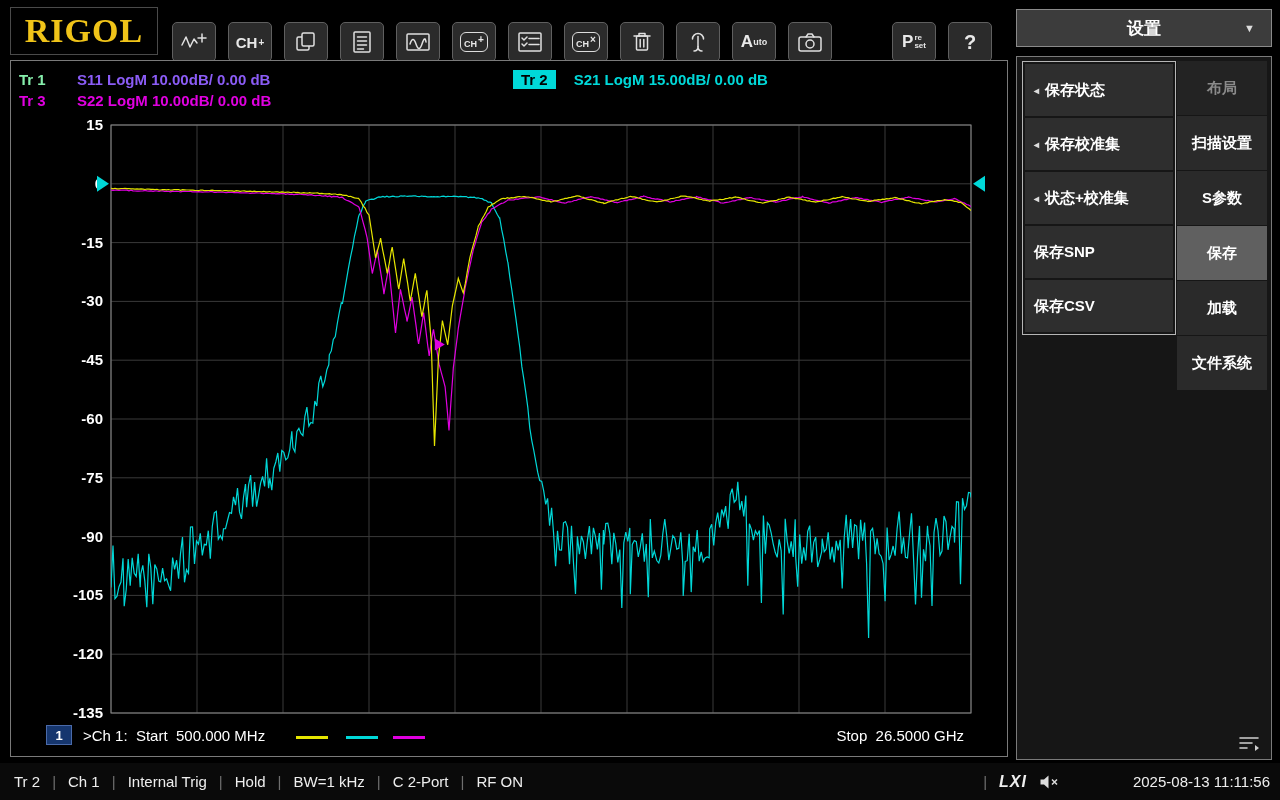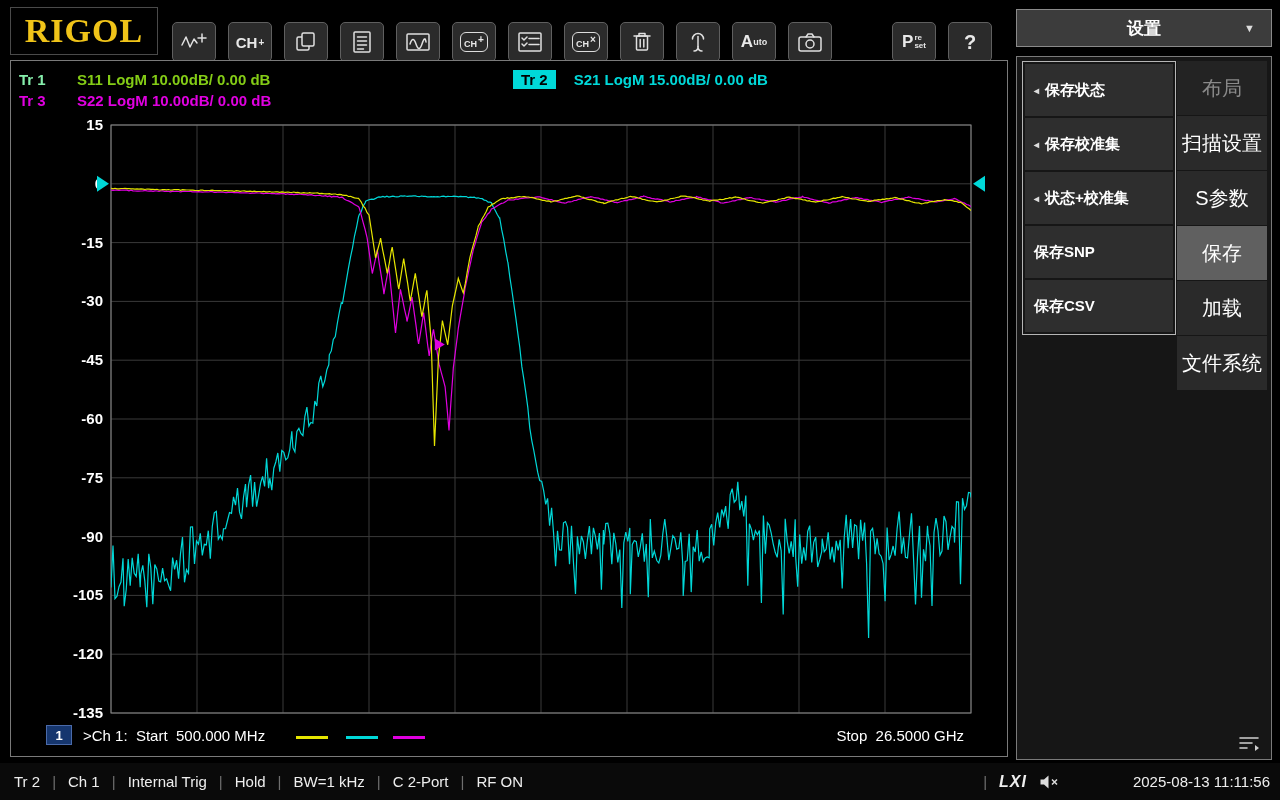--- a/index.html
+++ b/index.html
@@ -49,21 +49,21 @@
 
   
   .menu-panel{position:absolute;left:1016px;top:56px;width:256px;height:704px;background:#161616;border:1px solid #7a7a7a;box-sizing:border-box;}
   .menu-left{position:absolute;left:5px;top:4px;width:154px;border:1px solid #b5b5b5;padding:2px;box-sizing:border-box;
         display:flex;flex-direction:column;gap:2px;}
   .menu-item{height:52px;background:#2e2e2e;color:#fff;font-size:15px;font-weight:bold;display:flex;align-items:center;
         padding-left:9px;gap:6px;box-sizing:border-box;}
   .menu-item.focused{border:2px solid #e0e0e0;}
   .menu-item .arrow{font-size:10px;color:#ddd;}
   .menu-tabs{position:absolute;right:4px;top:4px;width:90px;display:flex;flex-direction:column;gap:1px;}
-  .menu-tab{height:54px;background:#2a2a2a;color:#fff;font-size:20px;font-weight:normal;display:flex;align-items:center;justify-content:center;}
+  .menu-tab{height:54px;background:#2a2a2a;color:#fff;font-size:15px;font-weight:bold;display:flex;align-items:center;justify-content:center;}
   .menu-tab.active{background:#606060;}
   .menu-tab.disabled{color:#8a8a8a;background:#232323;}
   .menu-collapse{position:absolute;right:8px;bottom:6px;width:28px;height:20px;display:flex;align-items:center;justify-content:center;}
   .menu-collapse svg{stroke:#cfcfcf;fill:none;stroke-width:1.6;stroke-linecap:round;}
 
   
   .statusbar{position:absolute;left:0;top:763px;width:1280px;height:37px;background:#0a0a0a;display:flex;align-items:center;color:#eee;font-size:15px;}
   .sb-left{display:flex;align-items:center;gap:12px;padding-left:14px;}
   .sb-sep{color:#6f6f6f;}
   .sb-right{position:absolute;right:10px;display:flex;align-items:center;gap:12px;}
@@ -205,21 +205,21 @@
         <path d="M100.0 526.5 L102.0 484.6 L104.0 537.6 L106.0 535.2 L108.0 525.7 L110.0 521.1 L112.0 497.3 L113.2 545.3 L115.2 528.8 L117.2 498.0 L119.2 524.7 L121.2 496.9 L123.2 512.3 L125.2 515.4 L127.2 492.9 L129.2 526.3 L129.8 512.8 L131.8 504.3 L133.8 519.8 L135.8 546.2 L137.8 492.8 L139.8 506.6 L141.8 543.1 L143.8 503.6 L145.8 507.9 L147.8 520.0 L149.6 520.8 L151.6 507.2 L153.6 519.7 L155.6 517.9 L157.6 524.2 L159.6 529.8 L161.6 496.5 L163.6 508.3 L165.6 499.2 L167.6 517.8 L169.5 492.8 L171.5 476.1 L173.5 521.3 L175.5 508.6 L177.5 512.3 L179.5 466.0 L181.5 465.9 L183.5 503.0 L185.5 480.0 L187.5 483.1 L189.3 472.4 L191.3 494.4 L193.3 483.3 L195.3 483.9 L197.3 469.7 L199.3 497.6 L201.3 465.3 L203.3 451.8 L205.3 450.3 L207.3 478.1 L209.3 474.5 L211.3 478.5 L212.5 467.7 L214.5 467.6 L216.5 459.5 L218.5 451.5 L220.5 452.4 L222.5 435.9 L224.5 444.2 L226.5 427.0 L228.5 450.9 L230.5 457.9 L232.5 436.2 L234.5 423.1 L235.6 446.2 L237.6 424.0 L239.6 414.1 L241.6 445.8 L243.6 421.1 L245.6 445.7 L247.6 434.3 L249.6 422.2 L251.6 415.4 L253.6 425.4 L255.6 397.2 L257.6 427.3 L258.8 417.2 L260.8 429.1 L262.8 407.2 L264.8 401.0 L266.8 392.0 L268.8 410.6 L270.8 389.5 L272.8 391.3 L274.8 398.9 L276.8 396.8 L278.8 388.3 L280.8 370.2 L281.9 386.7 L283.9 390.9 L285.9 370.5 L287.9 367.4 L289.9 372.4 L291.9 374.6 L293.9 355.3 L295.9 346.1 L297.9 365.1 L299.9 361.5 L301.8 362.2 L303.8 340.1 L305.8 344.9 L307.8 322.1 L309.8 314.9 L311.8 325.6 L313.8 319.8 L315.8 308.9 L317.8 303.8 L318.3 293.8 L320.3 289.9 L322.3 278.4 L324.3 275.5 L326.3 262.5 L328.3 251.5 L330.3 241.7 L331.5 242.4 L333.5 230.1 L335.5 218.7 L337.5 206.8 L339.5 196.1 L341.5 186.8 L343.5 175.0 L345.5 166.5 L347.5 155.9 L348.1 154.0 L350.1 150.9 L352.1 145.1 L354.1 142.0 L354.7 140.1 L356.7 139.3 L358.7 138.5 L360.7 138.1 L362.7 138.3 L364.7 137.4 L366.7 136.3 L367.9 135.9 L369.9 136.1 L371.9 135.5 L373.9 136.1 L375.9 135.2 L377.9 136.1 L379.9 135.6 L381.9 135.2 L383.9 135.6 L385.9 135.8 L387.9 135.6 L389.9 134.8 L391.9 135.2 L393.9 134.8 L394.4 135.0 L396.4 135.3 L398.4 135.2 L400.4 135.1 L402.4 134.9 L404.4 134.9 L406.4 135.5 L408.4 135.7 L410.4 135.0 L412.4 135.3 L414.4 135.3 L416.4 135.8 L418.4 135.8 L420.4 135.6 L420.8 135.8 L422.8 135.6 L424.8 135.8 L426.8 135.6 L428.8 136.0 L430.8 135.3 L432.8 135.2 L434.8 135.8 L436.8 135.3 L438.8 135.5 L440.8 135.5 L442.8 135.2 L444.8 135.4 L446.8 135.7 L447.3 135.8 L449.3 135.3 L451.3 135.7 L453.3 135.6 L455.3 135.5 L457.3 136.7 L459.3 136.2 L461.3 136.4 L463.3 136.1 L465.3 137.2 L467.2 136.8 L469.2 137.5 L471.2 137.7 L473.2 139.1 L475.2 139.5 L477.2 141.1 L479.2 141.2 L480.4 141.8 L482.4 146.3 L484.4 149.7 L486.4 153.7 L488.4 157.1 L488.7 157.0 L490.7 168.7 L492.7 178.2 L494.7 190.3 L496.7 200.9 L496.9 201.3 L498.9 216.7 L500.9 229.5 L502.9 243.7 L504.9 257.6 L506.8 272.1 L508.8 286.5 L510.8 305.4 L512.8 317.9 L514.8 331.7 L516.8 346.3 L518.8 367.1 L520.8 379.6 L522.8 389.5 L524.8 400.7 L526.7 411.2 L528.7 419.6 L530.7 420.4 L532.7 429.8 L534.7 443.3 L536.6 437.4 L538.6 464.6 L540.6 446.9 L542.6 472.5 L544.6 505.3 L546.5 469.9 L548.5 489.0 L550.5 489.2 L552.5 461.8 L554.5 460.6 L556.5 466.3 L558.5 503.3 L560.5 464.8 L562.5 502.2 L564.5 532.9 L566.4 475.2 L568.4 493.2 L570.4 475.0 L572.4 481.0 L574.4 498.0 L576.4 479.4 L578.4 465.0 L580.4 493.2 L582.4 466.8 L584.4 475.4 L586.4 488.4 L588.4 472.1 L590.4 528.7 L592.4 468.9 L592.8 483.4 L594.8 462.5 L596.8 462.2 L598.8 472.5 L600.8 503.1 L602.8 471.9 L604.8 482.6 L606.8 501.4 L608.8 488.5 L610.8 547.0 L612.8 481.9 L614.8 471.0 L616.8 480.5 L618.8 466.9 L619.3 533.3 L621.3 483.5 L623.3 479.5 L625.3 480.7 L627.3 496.0 L629.3 485.9 L631.3 472.4 L633.3 500.6 L635.3 482.9 L637.3 536.3 L639.3 458.1 L641.3 496.9 L643.3 490.1 L645.3 497.7 L645.8 499.5 L647.8 502.0 L649.8 494.3 L651.8 472.7 L653.8 458.0 L655.8 475.8 L657.8 499.1 L659.8 487.3 L661.8 474.7 L663.8 477.3 L665.8 488.1 L667.8 487.4 L669.8 471.2 L671.8 503.8 L672.2 535.0 L674.2 500.5 L676.2 499.7 L678.2 472.8 L680.2 531.1 L682.2 485.7 L684.2 491.0 L686.2 469.0 L688.2 500.2 L690.2 490.9 L692.2 500.7 L694.2 497.0 L696.2 496.0 L698.2 496.8 L698.7 468.0 L700.7 463.3 L702.7 484.5 L704.7 462.1 L706.7 451.6 L708.7 466.5 L710.7 448.5 L712.7 454.8 L714.7 445.1 L715.2 452.3 L717.2 467.8 L719.2 433.7 L721.2 427.6 L723.2 441.2 L725.2 438.7 L726.8 420.8 L728.8 449.2 L730.8 440.2 L732.8 455.5 L734.8 434.5 L736.8 524.7 L738.4 462.8 L740.4 468.3 L742.4 479.1 L744.4 469.7 L746.4 473.7 L748.4 469.6 L750.4 541.9 L752.4 454.5 L754.4 492.6 L756.4 461.7 L758.2 464.1 L760.2 472.1 L762.2 482.8 L764.2 491.3 L766.2 496.4 L768.2 478.3 L770.2 489.9 L772.2 553.5 L774.2 457.7 L776.2 480.1 L778.2 492.3 L780.2 480.3 L782.2 496.0 L784.2 458.2 L784.7 496.5 L786.7 525.7 L788.7 473.5 L790.7 502.8 L792.7 486.3 L794.7 499.5 L796.7 470.3 L798.7 464.6 L800.7 501.4 L802.7 481.4 L804.7 476.1 L806.7 506.0 L808.7 498.9 L810.7 490.6 L811.2 477.7 L813.2 490.7 L815.2 488.1 L817.2 471.3 L819.2 498.4 L821.2 485.8 L823.2 501.4 L825.2 479.9 L827.2 489.5 L829.2 478.8 L831.2 527.6 L833.2 477.0 L835.2 453.8 L837.2 487.3 L837.6 480.4 L839.6 458.1 L841.6 487.0 L843.6 463.7 L845.6 465.0 L847.6 498.3 L849.6 458.8 L851.6 479.8 L853.6 461.6 L855.6 503.0 L857.6 577.0 L859.6 470.1 L861.6 467.4 L863.6 482.0 L864.1 493.3 L866.1 477.3 L868.1 492.8 L870.1 495.2 L872.1 502.7 L874.1 540.2 L876.1 466.6 L878.1 499.0 L880.1 493.7 L882.1 485.0 L884.1 494.7 L886.1 467.7 L888.1 450.5 L890.1 481.0 L890.5 492.7 L892.5 476.3 L894.5 496.2 L896.5 496.9 L898.5 473.5 L900.5 452.2 L902.5 496.9 L904.5 543.4 L906.5 495.9 L908.5 464.9 L910.5 536.7 L912.5 488.3 L914.5 500.1 L916.5 464.9 L917.0 472.4 L919.0 484.7 L921.0 544.9 L923.0 471.5 L925.0 457.2 L927.0 469.5 L929.0 494.2 L931.0 490.1 L933.0 455.0 L935.0 460.7 L937.0 488.8 L939.0 476.3 L941.0 465.4 L943.0 468.0 L943.5 481.6 L945.5 440.7 L947.5 441.1 L949.5 523.3 L951.5 437.2 L953.5 448.4 L955.5 444.7 L957.5 431.4 L959.5 432.0 L960.0 436.4" stroke="#00d8d8" fill="none" stroke-width="1.2" clip-path="url(#pc)"></path>
         <path d="M100.0 129.2 L102.0 129.4 L104.0 129.1 L106.0 129.2 L108.0 129.3 L110.0 129.2 L112.0 129.1 L114.0 129.2 L116.0 129.1 L118.0 129.8 L120.0 129.2 L122.0 129.8 L124.0 130.0 L126.0 130.1 L128.0 130.1 L130.0 130.0 L132.0 129.9 L134.0 129.5 L136.0 129.9 L138.0 130.1 L140.0 129.9 L142.0 130.3 L144.0 129.8 L146.0 130.0 L148.0 130.4 L149.6 130.0 L151.6 129.9 L153.6 130.4 L155.6 130.3 L157.6 130.4 L159.6 130.8 L161.6 130.2 L163.6 130.5 L165.6 130.4 L167.6 130.5 L169.6 130.9 L171.6 130.4 L173.6 130.4 L175.6 130.5 L177.6 130.5 L179.6 130.4 L181.6 130.9 L183.6 130.9 L185.6 130.8 L187.6 130.6 L189.6 130.8 L191.6 131.1 L193.6 131.0 L195.6 130.9 L197.6 131.0 L199.2 130.7 L201.2 130.7 L203.2 131.3 L205.2 131.3 L207.2 131.0 L209.2 131.2 L211.2 131.0 L213.2 131.5 L215.2 131.7 L217.2 131.4 L219.2 131.5 L221.2 131.3 L223.2 131.7 L225.2 131.4 L227.2 131.6 L229.2 131.9 L231.2 131.8 L233.2 131.9 L235.2 131.9 L237.2 132.0 L239.2 132.3 L241.2 132.1 L243.2 132.2 L245.2 131.8 L247.2 132.0 L248.8 132.0 L250.8 132.3 L252.8 132.7 L254.8 132.1 L256.8 132.3 L258.8 132.5 L260.8 132.6 L262.8 132.4 L264.8 132.8 L266.8 132.7 L268.8 132.9 L270.8 132.5 L272.8 132.7 L274.8 133.4 L276.8 132.8 L278.8 133.3 L280.8 133.2 L282.8 133.7 L284.8 133.3 L286.8 133.4 L288.8 133.0 L290.8 133.5 L292.8 133.6 L294.8 133.7 L296.8 134.1 L298.5 133.8 L300.5 133.7 L302.5 134.5 L304.5 134.7 L306.5 134.5 L308.5 134.3 L310.5 134.9 L312.5 135.1 L314.5 134.7 L316.5 135.5 L318.5 135.0 L320.5 136.1 L322.5 135.4 L324.5 135.6 L326.5 135.7 L328.5 136.7 L330.5 136.1 L331.5 136.3 L333.5 138.2 L335.5 139.3 L337.5 139.9 L339.5 140.9 L341.5 142.0 L343.5 143.4 L345.5 144.6 L347.5 145.7 L348.1 146.6 L350.1 153.7 L352.1 161.3 L354.1 168.5 L356.1 176.8 L356.3 178.1 L358.3 191.9 L360.3 205.8 L361.3 212.5 L363.3 203.3 L365.3 194.1 L366.3 188.7 L368.3 202.9 L370.3 215.1 L372.3 227.8 L372.9 233.2 L374.9 221.5 L376.9 210.8 L377.8 205.8 L379.8 225.5 L381.8 245.2 L383.8 264.9 L384.5 272.0 L386.5 253.7 L388.5 236.5 L389.4 228.4 L391.4 237.7 L393.4 247.8 L395.4 256.4 L396.0 260.5 L398.0 251.2 L400.0 241.4 L401.0 236.0 L403.0 250.1 L405.0 264.3 L407.0 279.6 L407.6 283.0 L409.6 271.1 L411.6 258.4 L412.6 251.6 L414.6 267.1 L416.6 283.5 L418.2 295.0 L420.2 281.9 L422.2 269.4 L422.5 268.3 L424.5 281.2 L426.5 293.1 L428.1 303.2 L430.1 310.8 L432.1 318.2 L434.1 325.8 L436.1 347.4 L438.0 369.4 L440.0 339.8 L442.0 312.1 L442.3 307.1 L444.3 291.2 L446.3 275.9 L447.3 267.3 L449.3 255.4 L451.3 243.8 L453.3 232.7 L453.9 227.9 L455.9 218.9 L457.9 209.1 L459.9 200.1 L461.9 190.7 L462.2 189.0 L464.2 182.6 L466.2 175.7 L468.2 169.1 L470.2 163.0 L470.5 161.3 L472.5 158.8 L474.5 156.7 L476.5 153.2 L478.5 151.5 L480.4 148.0 L482.4 147.3 L484.4 146.0 L486.4 144.7 L488.4 143.5 L490.4 142.4 L492.4 142.0 L494.4 140.7 L496.4 139.4 L496.9 138.8 L498.9 138.9 L500.9 139.0 L502.9 139.0 L504.9 137.9 L506.9 138.3 L508.9 137.7 L510.9 137.5 L512.9 137.1 L514.9 136.7 L516.9 137.0 L518.9 136.6 L520.9 136.3 L522.9 136.5 L524.9 136.1 L526.7 135.8 L528.7 135.8 L530.7 136.6 L532.7 137.1 L534.7 137.6 L536.7 138.1 L538.7 138.7 L540.7 138.7 L542.7 139.7 L544.7 140.0 L546.7 140.6 L548.7 141.1 L550.7 141.6 L552.7 141.8 L553.2 142.1 L555.2 141.9 L557.2 140.8 L559.2 140.8 L561.2 140.5 L563.2 139.5 L565.2 139.5 L567.2 138.4 L569.2 138.2 L571.2 137.5 L573.2 137.4 L575.2 136.7 L577.2 136.3 L579.2 135.9 L579.6 135.7 L581.6 136.0 L583.6 136.7 L585.6 136.9 L587.6 137.2 L589.6 138.1 L591.6 138.1 L593.6 138.8 L595.6 139.2 L597.6 139.9 L599.6 139.9 L601.6 140.5 L603.6 141.3 L605.6 141.3 L606.1 141.9 L608.1 141.2 L610.1 140.5 L612.1 140.0 L614.1 139.4 L616.1 139.6 L618.1 138.5 L620.1 138.7 L622.1 138.1 L624.1 137.6 L626.1 137.0 L628.1 136.8 L630.1 135.6 L632.1 135.5 L632.5 135.0 L634.5 135.5 L636.5 136.3 L638.5 136.6 L640.5 137.3 L642.5 137.7 L644.5 138.2 L646.5 137.9 L648.5 138.3 L650.5 138.7 L652.5 139.6 L654.5 139.7 L656.5 139.9 L658.5 141.0 L659.0 141.2 L661.0 140.6 L663.0 140.3 L665.0 139.3 L667.0 139.5 L669.0 139.1 L671.0 138.4 L673.0 138.4 L675.0 137.6 L677.0 137.3 L679.0 137.0 L681.0 136.8 L683.0 136.4 L685.0 136.2 L685.5 135.4 L687.5 136.3 L689.5 136.3 L691.5 137.5 L693.5 137.7 L695.5 138.2 L697.5 138.9 L699.5 138.8 L701.5 139.5 L703.5 139.7 L705.5 140.1 L707.5 140.6 L709.5 141.8 L711.5 142.0 L711.9 142.2 L713.9 141.6 L715.9 141.3 L717.9 141.0 L719.9 140.5 L721.9 139.8 L723.9 139.8 L725.9 139.0 L727.9 138.5 L729.9 138.6 L731.9 138.0 L733.9 137.4 L735.9 136.9 L737.9 136.8 L738.4 136.7 L740.4 136.5 L742.4 137.5 L744.4 137.8 L746.4 138.0 L748.4 138.2 L750.4 138.9 L752.4 138.8 L754.4 139.4 L756.4 139.6 L758.4 140.2 L760.4 140.0 L762.4 140.7 L764.4 140.8 L764.8 141.4 L766.8 140.8 L768.8 140.5 L770.8 139.6 L772.8 139.2 L774.8 139.5 L776.8 138.6 L778.8 137.9 L780.8 137.7 L782.8 137.4 L784.8 136.7 L786.8 136.9 L788.8 136.3 L790.8 136.1 L791.3 135.4 L793.3 136.5 L795.3 136.5 L797.3 137.1 L799.3 137.9 L801.3 138.4 L803.3 138.9 L805.3 139.3 L807.3 139.7 L809.3 140.0 L811.3 140.4 L813.3 141.2 L815.3 141.4 L817.3 141.8 L817.8 142.3 L819.8 141.9 L821.8 140.8 L823.8 140.8 L825.8 140.6 L827.8 139.9 L829.8 139.9 L831.8 139.1 L833.8 138.4 L835.8 138.6 L837.8 137.6 L839.8 137.6 L841.8 137.0 L843.8 136.9 L844.2 136.5 L846.2 136.6 L848.2 137.3 L850.2 137.4 L852.2 138.1 L854.2 138.3 L856.2 138.3 L858.2 139.1 L860.2 139.3 L862.2 139.9 L864.2 139.7 L866.2 140.2 L868.2 140.8 L870.2 141.5 L870.7 141.6 L872.7 140.8 L874.7 140.3 L876.7 139.8 L878.7 139.4 L880.7 139.5 L882.7 138.8 L884.7 138.2 L886.7 138.4 L888.7 137.8 L890.7 137.3 L892.7 137.3 L894.7 136.5 L896.7 136.3 L897.2 135.9 L899.2 136.3 L901.2 137.0 L903.2 137.3 L905.2 137.6 L907.2 137.6 L909.2 138.1 L911.2 138.7 L913.2 139.2 L915.2 139.7 L917.2 139.3 L919.2 140.0 L921.2 140.1 L923.2 140.7 L923.6 140.9 L925.6 140.8 L927.6 140.5 L929.6 140.1 L931.6 139.8 L933.6 139.3 L935.6 138.9 L937.6 138.9 L939.6 138.5 L941.6 138.1 L943.5 137.4 L945.5 138.3 L947.5 139.6 L949.5 140.5 L951.5 141.5 L953.5 142.1 L955.5 143.5 L957.5 144.0 L959.5 145.3 L960.0 145.5" stroke="#e000e0" fill="none" stroke-width="1.2" clip-path="url(#pc)"></path>
         <path d="M100.0 127.2 L102.0 127.9 L104.0 127.3 L106.0 127.9 L108.0 127.8 L110.0 127.5 L112.0 127.5 L114.0 127.4 L116.0 127.6 L118.0 127.7 L120.0 127.8 L122.0 127.9 L124.0 128.1 L126.0 127.8 L128.0 128.2 L130.0 127.9 L132.0 128.1 L134.0 128.5 L136.0 128.0 L138.0 128.2 L140.0 128.4 L142.0 128.4 L144.0 128.5 L146.0 128.3 L148.0 129.0 L149.6 129.0 L151.6 128.5 L153.6 128.7 L155.6 128.9 L157.6 128.5 L159.6 129.2 L161.6 128.9 L163.6 128.5 L165.6 128.6 L167.6 128.7 L169.6 129.3 L171.6 128.7 L173.6 128.8 L175.6 129.0 L177.6 129.0 L179.6 129.2 L181.6 129.1 L183.6 129.4 L185.6 129.5 L187.6 129.7 L189.6 129.0 L191.6 129.1 L193.6 129.7 L195.6 129.5 L197.6 129.5 L199.2 129.4 L201.2 129.2 L203.2 129.7 L205.2 129.7 L207.2 129.6 L209.2 129.5 L211.2 130.0 L213.2 129.6 L215.2 129.6 L217.2 129.9 L219.2 129.9 L221.2 129.9 L223.2 130.3 L225.2 129.7 L227.2 129.9 L229.2 130.4 L231.2 130.0 L233.2 129.9 L235.2 130.4 L237.2 130.4 L239.2 130.1 L241.2 130.6 L243.2 130.2 L245.2 130.7 L247.2 130.5 L248.8 130.5 L250.8 130.9 L252.8 130.4 L254.8 130.8 L256.8 130.9 L258.8 130.5 L260.8 131.2 L262.8 131.0 L264.8 130.8 L266.8 130.8 L268.8 131.3 L270.8 130.9 L272.8 131.2 L274.8 131.3 L276.8 131.0 L278.8 131.3 L280.8 131.5 L282.8 131.0 L284.8 131.6 L286.8 131.3 L288.8 131.8 L290.8 132.1 L292.8 131.6 L294.8 132.0 L296.8 132.2 L298.5 131.6 L300.5 132.0 L302.5 132.1 L304.5 132.0 L306.5 131.9 L308.5 132.6 L310.5 132.4 L312.5 132.7 L314.5 132.9 L316.5 132.9 L318.5 132.7 L320.5 133.3 L322.5 133.0 L324.5 133.0 L326.5 133.7 L328.5 133.4 L330.5 133.7 L331.5 134.2 L333.5 134.4 L335.5 134.3 L337.5 135.5 L339.5 135.3 L341.5 136.1 L343.5 136.8 L345.5 137.2 L347.5 137.3 L348.1 138.0 L350.1 140.8 L352.1 145.0 L354.1 147.0 L356.1 151.7 L358.0 153.9 L360.0 166.9 L362.0 179.9 L364.0 193.0 L364.6 196.8 L366.6 189.0 L368.6 181.7 L369.6 177.1 L371.6 188.6 L373.6 198.3 L375.6 209.0 L376.2 212.5 L378.2 202.6 L380.2 190.3 L381.2 186.2 L383.2 199.1 L385.2 211.9 L387.2 225.3 L387.8 228.1 L389.8 215.6 L391.8 203.2 L392.7 197.6 L394.7 210.7 L396.7 222.6 L398.7 236.8 L399.3 239.9 L401.3 229.2 L403.3 217.8 L404.3 212.4 L406.3 225.5 L408.3 238.4 L410.3 252.2 L410.9 255.7 L412.9 245.3 L414.9 233.6 L415.9 229.3 L417.9 252.8 L419.9 276.4 L420.2 279.4 L422.2 344.4 L423.5 384.9 L425.5 340.4 L427.5 295.8 L429.5 278.1 L431.4 259.5 L433.4 269.2 L435.4 278.1 L436.7 283.8 L438.7 267.0 L440.7 250.1 L441.4 244.6 L443.4 235.5 L445.4 226.6 L447.3 217.3 L449.3 223.4 L451.3 229.2 L452.3 231.9 L454.3 222.4 L456.3 210.7 L458.3 199.9 L458.9 196.6 L460.9 188.9 L462.9 181.9 L464.9 174.9 L466.9 166.9 L467.2 165.3 L469.2 162.0 L471.2 157.5 L473.2 154.3 L475.2 150.5 L477.1 145.9 L479.1 145.2 L481.1 143.3 L483.1 142.6 L485.1 140.9 L487.1 139.8 L489.1 138.5 L490.3 137.9 L492.3 137.3 L494.3 137.7 L496.3 136.7 L498.3 137.3 L500.3 136.7 L502.3 136.8 L504.3 136.3 L506.3 135.9 L508.3 135.5 L510.3 136.0 L512.3 135.6 L513.5 135.6 L515.5 136.0 L517.5 136.0 L519.5 136.5 L521.5 136.7 L523.5 137.2 L525.5 137.9 L527.5 138.1 L529.5 138.6 L531.5 139.4 L533.5 139.4 L535.5 140.2 L537.5 139.9 L539.5 140.6 L539.9 141.1 L541.9 140.5 L543.9 139.8 L545.9 139.8 L547.9 139.2 L549.9 138.5 L551.9 138.2 L553.9 137.4 L555.9 137.3 L557.9 136.7 L559.9 136.3 L561.9 135.8 L563.9 135.4 L565.9 134.9 L566.4 134.9 L568.4 135.1 L570.4 136.0 L572.4 136.4 L574.4 137.5 L576.4 138.1 L578.4 138.6 L580.4 138.6 L582.4 139.2 L584.4 139.9 L586.4 140.8 L588.4 141.1 L590.4 141.7 L592.4 141.9 L592.8 142.6 L594.8 142.2 L596.8 141.1 L598.8 140.7 L600.8 139.9 L602.8 139.5 L604.8 138.8 L606.8 138.9 L608.8 138.0 L610.8 137.3 L612.8 137.5 L614.8 136.9 L616.8 136.3 L618.8 135.5 L619.3 135.4 L621.3 135.8 L623.3 135.9 L625.3 136.4 L627.3 137.0 L629.3 137.3 L631.3 138.3 L633.3 138.5 L635.3 139.1 L637.3 139.6 L639.3 139.9 L641.3 140.0 L643.3 140.4 L645.3 140.7 L645.8 140.9 L647.8 140.4 L649.8 140.4 L651.8 139.9 L653.8 139.0 L655.8 139.1 L657.8 138.5 L659.8 137.5 L661.8 137.3 L663.8 137.0 L665.8 136.5 L667.8 136.1 L669.8 135.2 L671.8 135.0 L672.2 135.1 L674.2 135.2 L676.2 135.7 L678.2 135.9 L680.2 136.2 L682.2 136.5 L684.2 136.9 L686.2 137.6 L688.2 138.1 L690.2 138.3 L692.2 139.2 L694.2 139.1 L696.2 139.6 L698.2 140.0 L698.7 140.4 L700.7 139.4 L702.7 139.2 L704.7 139.2 L706.7 139.2 L708.7 138.3 L710.7 138.6 L712.7 138.3 L714.7 137.7 L716.7 137.5 L718.7 136.7 L720.7 137.1 L722.7 136.4 L724.7 135.9 L725.2 136.1 L727.2 136.4 L729.2 136.8 L731.2 137.6 L733.2 137.8 L735.2 138.8 L737.2 139.3 L739.2 139.7 L741.2 139.9 L743.2 140.2 L745.2 140.9 L747.2 141.4 L749.2 141.5 L751.2 142.0 L751.6 142.2 L753.6 141.6 L755.6 141.1 L757.6 140.6 L759.6 140.2 L761.6 139.8 L763.6 139.5 L765.6 139.5 L767.6 138.4 L769.6 138.0 L771.6 137.5 L773.6 137.3 L775.6 136.4 L777.6 136.1 L778.1 136.1 L780.1 136.6 L782.1 136.8 L784.1 137.6 L786.1 137.5 L788.1 137.8 L790.1 138.2 L792.1 139.0 L794.1 138.9 L796.1 140.0 L798.1 139.7 L800.1 140.5 L802.1 140.6 L804.1 140.9 L804.5 141.1 L806.5 140.7 L808.5 140.5 L810.5 140.1 L812.5 139.2 L814.5 139.1 L816.5 139.0 L818.5 138.5 L820.5 137.9 L822.5 137.2 L824.5 137.4 L826.5 136.6 L828.5 136.4 L830.5 135.9 L831.0 135.4 L833.0 136.0 L835.0 136.6 L837.0 136.5 L839.0 137.3 L841.0 137.9 L843.0 138.0 L845.0 138.0 L847.0 138.7 L849.0 139.2 L851.0 139.5 L853.0 139.6 L855.0 139.8 L857.0 140.6 L857.5 140.1 L859.5 140.4 L861.5 139.9 L863.5 139.2 L865.5 139.2 L867.5 138.7 L869.5 138.8 L871.5 138.1 L873.5 138.4 L875.5 137.6 L877.5 137.8 L879.5 137.4 L881.5 137.1 L883.5 136.5 L883.9 136.3 L885.9 136.8 L887.9 137.7 L889.9 138.2 L891.9 138.1 L893.9 139.2 L895.9 139.6 L897.9 139.6 L899.9 140.5 L901.9 141.1 L903.9 141.6 L905.9 142.0 L907.9 141.9 L909.9 142.7 L910.4 142.8 L912.4 142.5 L914.4 141.8 L916.4 141.8 L918.4 140.9 L920.4 140.6 L922.4 140.6 L924.4 140.2 L926.4 139.6 L928.4 139.6 L930.4 139.5 L932.4 139.0 L933.5 138.6 L935.5 139.1 L937.5 139.5 L939.5 139.5 L941.5 139.7 L943.5 140.4 L945.5 140.4 L947.5 141.3 L949.5 141.3 L950.1 141.6 L952.1 143.0 L954.1 144.8 L956.1 146.6 L958.1 147.8 L960.0 149.5" stroke="#e6e600" fill="none" stroke-width="1.2" clip-path="url(#pc)"></path>
         <polygon points="86,114.80000000000001 86,130.8 98,122.80000000000001" fill="#00d8d8"></polygon>
         <polygon points="974,114.80000000000001 974,130.8 962,122.80000000000001" fill="#00d8d8"></polygon>
         <polygon points="423.8,277.52 423.8,289.52 433.8,283.52" fill="#e000e0"></polygon>
       </svg>
 
     <div class="leg leg1">
       <span class="trid" style="color: #86efac;">Tr 1</span>
-      <span style="color: #84cc16;">S11 LogM 10.00dB/ 0.00 dB</span>
+      <span style="color: #8b5cf6;">S11 LogM 10.00dB/ 0.00 dB</span>
     </div>
     <div class="leg leg2">
       <span class="trid" style="color: rgb(224, 0, 224);">Tr 3</span>
       <span style="color: rgb(224, 0, 224);">S22 LogM 10.00dB/ 0.00 dB</span>
     </div>
     <div class="leg legc">
       <span class="tr2badge" style="background: rgb(0, 216, 216);">Tr 2</span>
       <span style="color: rgb(0, 216, 216);">S21 LogM 15.00dB/ 0.00 dB</span>
     </div>
 

